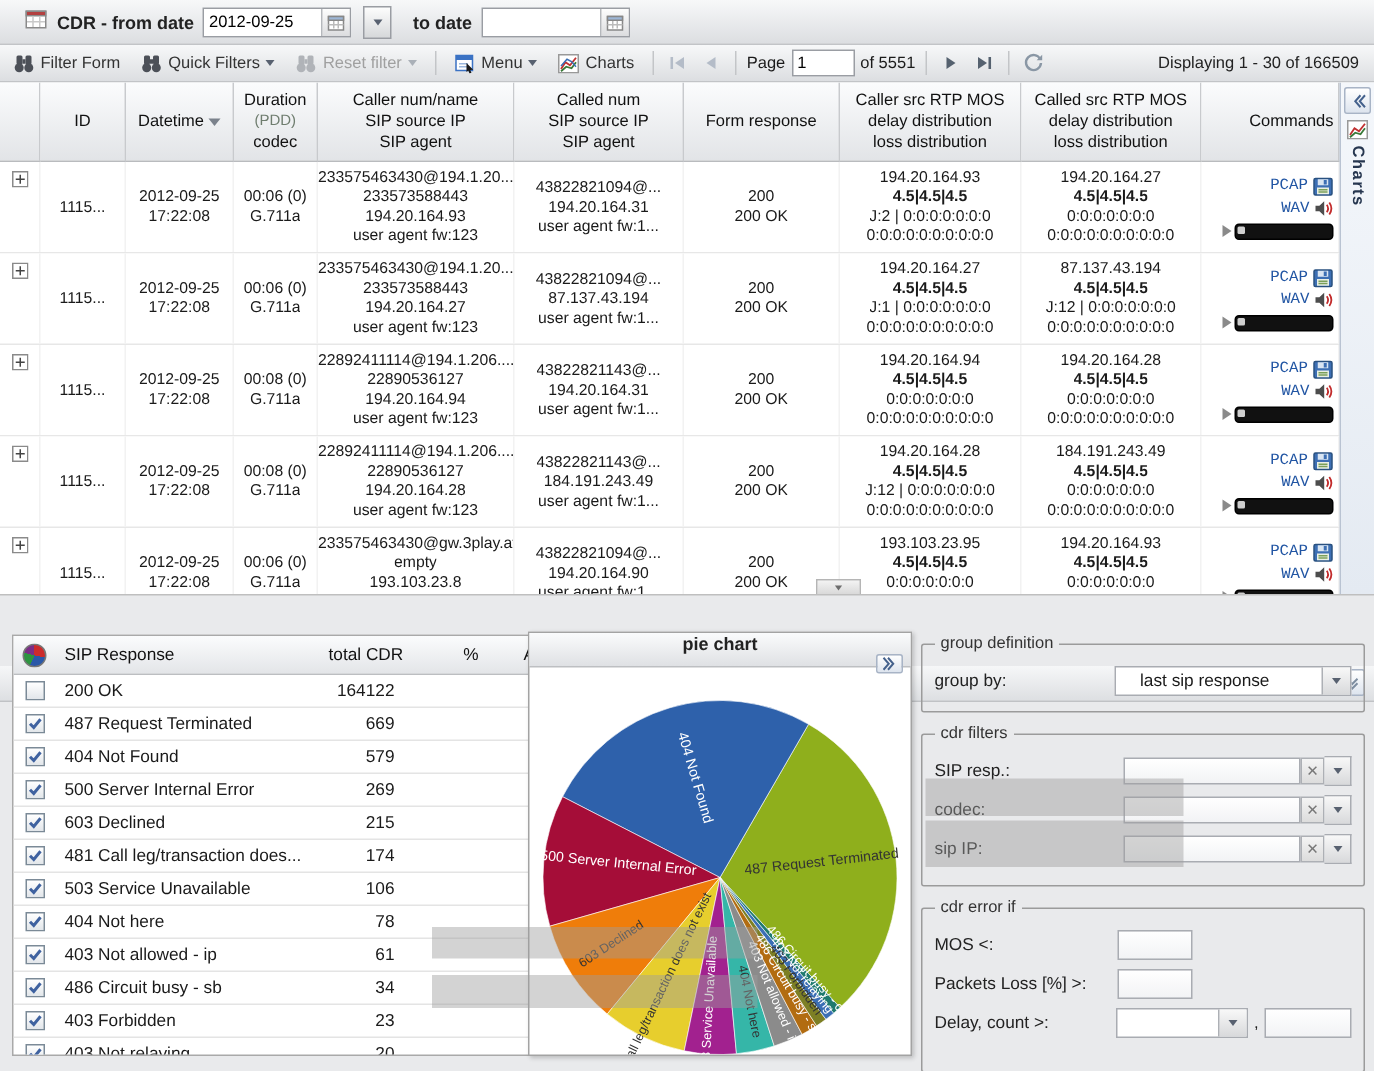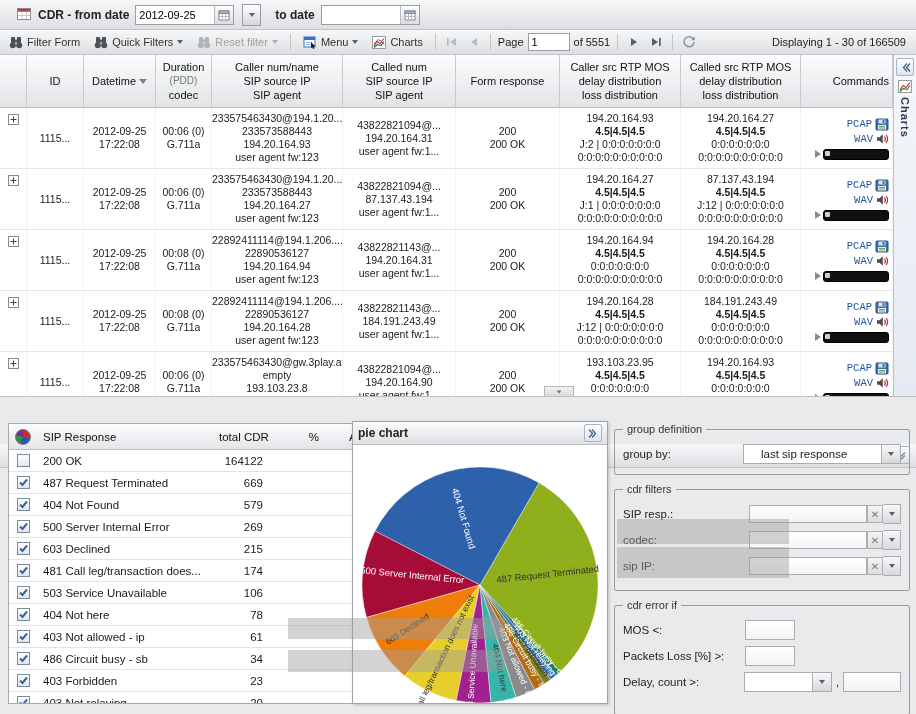--- a/index.html
+++ b/index.html
@@ -68,34 +68,34 @@
   .c-resp2{width:176px;}
   .c-total{width:56px;text-align:right;}
   .c-pct{width:56px;text-align:right;}
   .c-acd{width:96px;padding-left:24px;}
   .srow{display:flex;align-items:center;height:21px;border-bottom:1px solid #e4e4e4;font-size:11.5px;cursor:pointer;}
   .pieicon{width:14px;height:14px;border-radius:50%;background:conic-gradient(#cc2b2b 0 100deg,#2a58a8 100deg 205deg,#2d9440 205deg 285deg,#7b2d86 285deg 360deg);border:1px solid #777;}
   .cb{width:13px;height:13px;border:1px solid #7b8a97;background:linear-gradient(#fff,#e2e6ea);display:inline-flex;align-items:center;justify-content:center;box-sizing:border-box;}
 
   
   .pie-win{position:absolute;left:352px;top:24px;width:256px;height:283px;background:#fff;border:1px solid #a3a3a3;box-shadow:1px 1px 3px rgba(0,0,0,.2);box-sizing:border-box;}
-  .pie-title{display:flex;align-items:center;height:23px;background:linear-gradient(#fafbfc,#dfe1e4);border-bottom:1px solid #bdbfc2;padding:0 5px;box-sizing:border-box;}
+  .pie-title{display:flex;align-items:center;height:23px;background:linear-gradient(#fafbfc,#dfe1e4);border-bottom:1px solid #bdbfc2;padding:0 5px;box-sizing:border-box;flex-direction:column;}
   .pie-title .t{font-weight:bold;font-size:12px;color:#222;}
   .pie-title .minibtn{margin-left:auto;}
   .pie-body{position:relative;width:254px;height:258px;overflow:hidden;}
 
   
   .rpanel{position:absolute;left:614px;top:26px;width:296px;bottom:8px;}
   fieldset{border:1px solid #9b9b9b;border-radius:2px;margin:0 0 8px 0;padding:4px 8px 6px;background:transparent;}
   legend{font-size:11px;color:#333;padding:0 4px;}
   .frow{display:flex;align-items:center;margin:4px 0;height:22px;}
   .frow .lbl{flex:1;font-size:11.5px;color:#222;}
   .tinput{height:18px;border:1px solid #a9acb2;background:linear-gradient(#fff,#f2f3f5);font:11px "Liberation Sans",sans-serif;padding:0 3px;box-sizing:border-box;}
   .selbox{display:flex;align-items:center;height:20px;border:1px solid #a9acb2;background:#fff;box-sizing:border-box;}
-  .selbox .val{padding:0 2px;font-size:11.5px;white-space:nowrap;overflow:hidden;margin-left:15px;}
+  .selbox .val{padding:0 16px;font-size:11.5px;white-space:nowrap;overflow:hidden;}
   .arrbtn{display:flex;align-items:center;justify-content:center;width:18px;height:100%;background:linear-gradient(#f8f8f8,#d8d9db);border-left:1px solid #adb0b5;cursor:pointer;}
   .xbtn{display:flex;align-items:center;justify-content:center;width:16px;height:18px;background:linear-gradient(#f4f4f4,#dcdcdc);border:1px solid #adb0b5;color:#777;font-size:10px;cursor:pointer;box-sizing:border-box;}
 
   
   .strip{position:absolute;background:rgba(158,158,158,.45);pointer-events:none;z-index:60;}
   .s1{left:288px;top:618px;width:217px;height:21px;}
   .s2{left:288px;top:650px;width:217px;height:22px;}
   .s3{left:617px;top:519px;width:172px;height:25px;}
   .s4{left:617px;top:547px;width:172px;height:31px;}
 </style>

